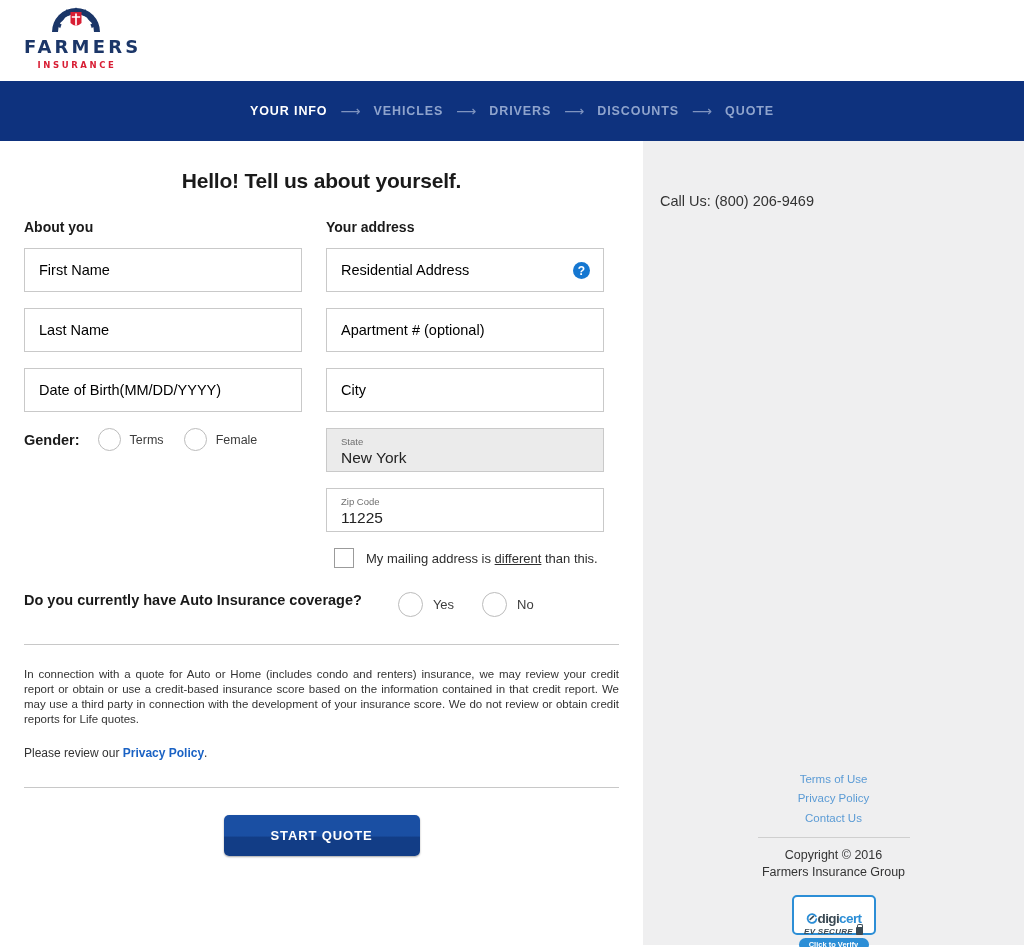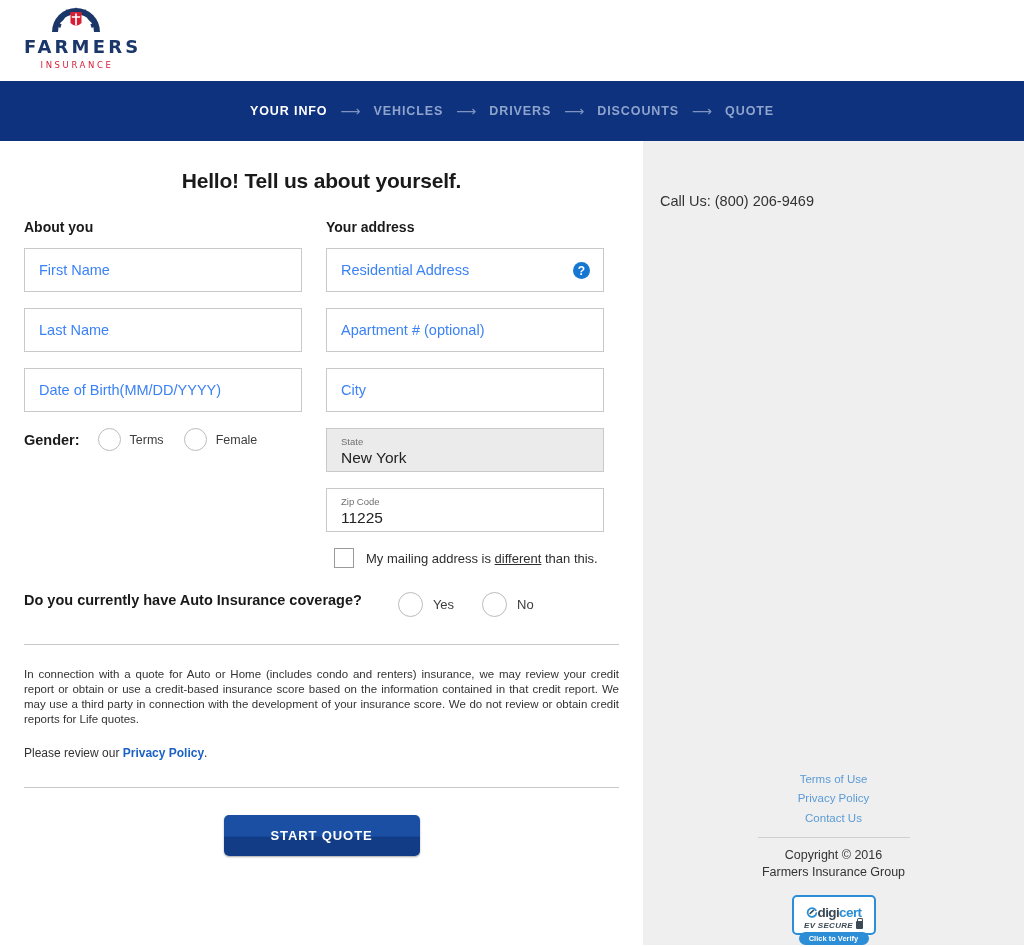--- a/index.html
+++ b/index.html
@@ -43,21 +43,21 @@
     font-weight: bold;
     font-size: 18px;
     letter-spacing: 3.2px;
     color: #1b3668;
     text-align: center;
     line-height: 20px;
     margin-top: 1px;
   }
   .logo-sub {
     font-family: "DejaVu Sans", sans-serif;
-    font-weight: normal;
+    font-weight: bold;
     font-size: 8.5px;
     letter-spacing: 2.6px;
     color: #d81e34;
     text-align: center;
     line-height: 12px;
     margin-top: 2px;
     padding-left: 2px;
   }
 
   
@@ -130,21 +130,21 @@
     border: 1px solid #c9c9c9;
     background: #ffffff;
     margin-bottom: 16px;
     display: flex;
     align-items: center;
     padding: 0 14px;
     position: relative;
   }
   .field .ph {
     font-size: 14.5px;
-    color: #3b82f6;
+    color: #000000;
   }
   .field.filled {
     flex-direction: column;
     align-items: flex-start;
     justify-content: center;
     padding: 4px 14px 0 14px;
   }
   .field.disabled { background: #ebebeb; }
   .flabel {
     font-size: 9.5px;
@@ -319,21 +319,21 @@
     line-height: 17px;
     margin-top: 9px;
   }
   .seal {
     width: 84px;
     height: 40px;
     margin: 14px auto 0 auto;
     border: 2px solid #2c8ed6;
     border-radius: 5px;
     background: #ffffff;
-    padding: 9px 0 0 0;
+    padding: 15px 0 0 0;
     cursor: pointer;
   }
   .seal-top {
     display: flex;
     align-items: center;
     justify-content: center;
     line-height: 1;
   }
   .seal-word {
     font-size: 13.5px;

